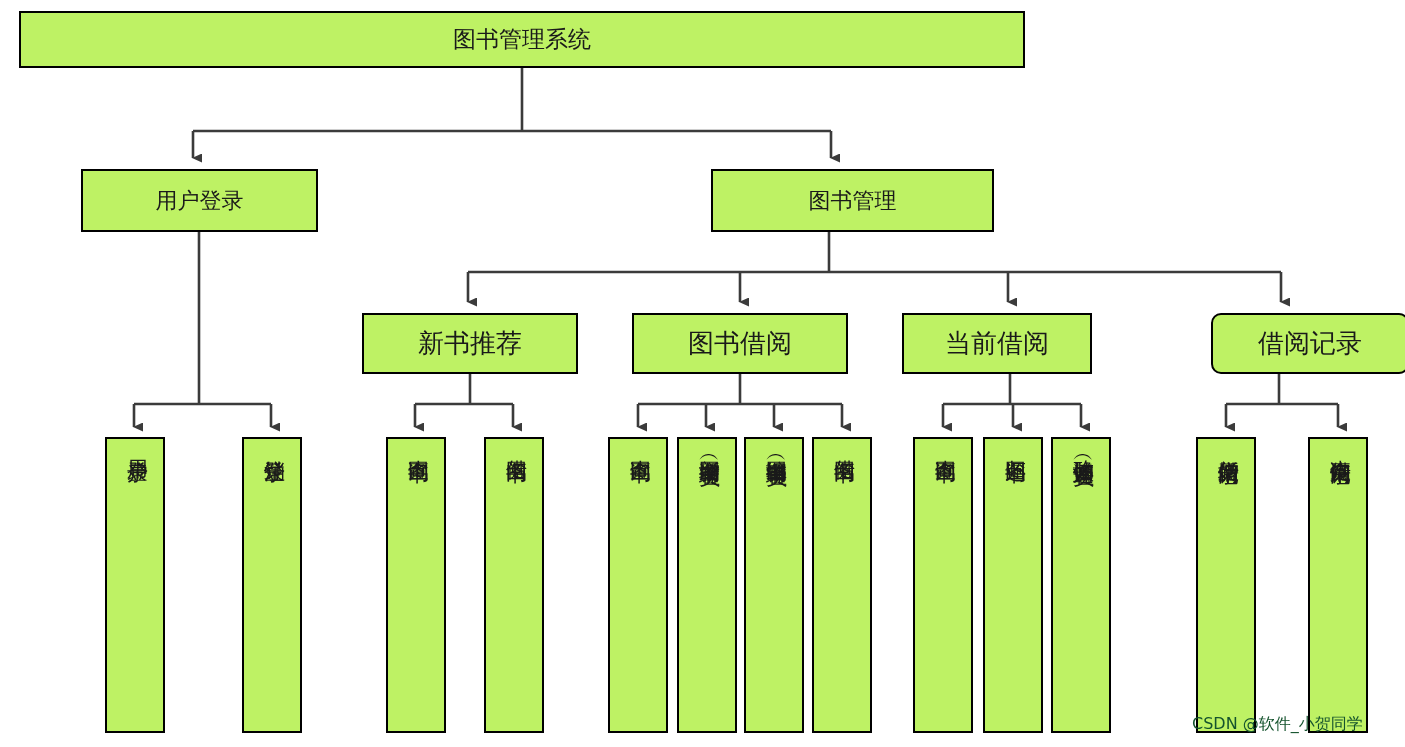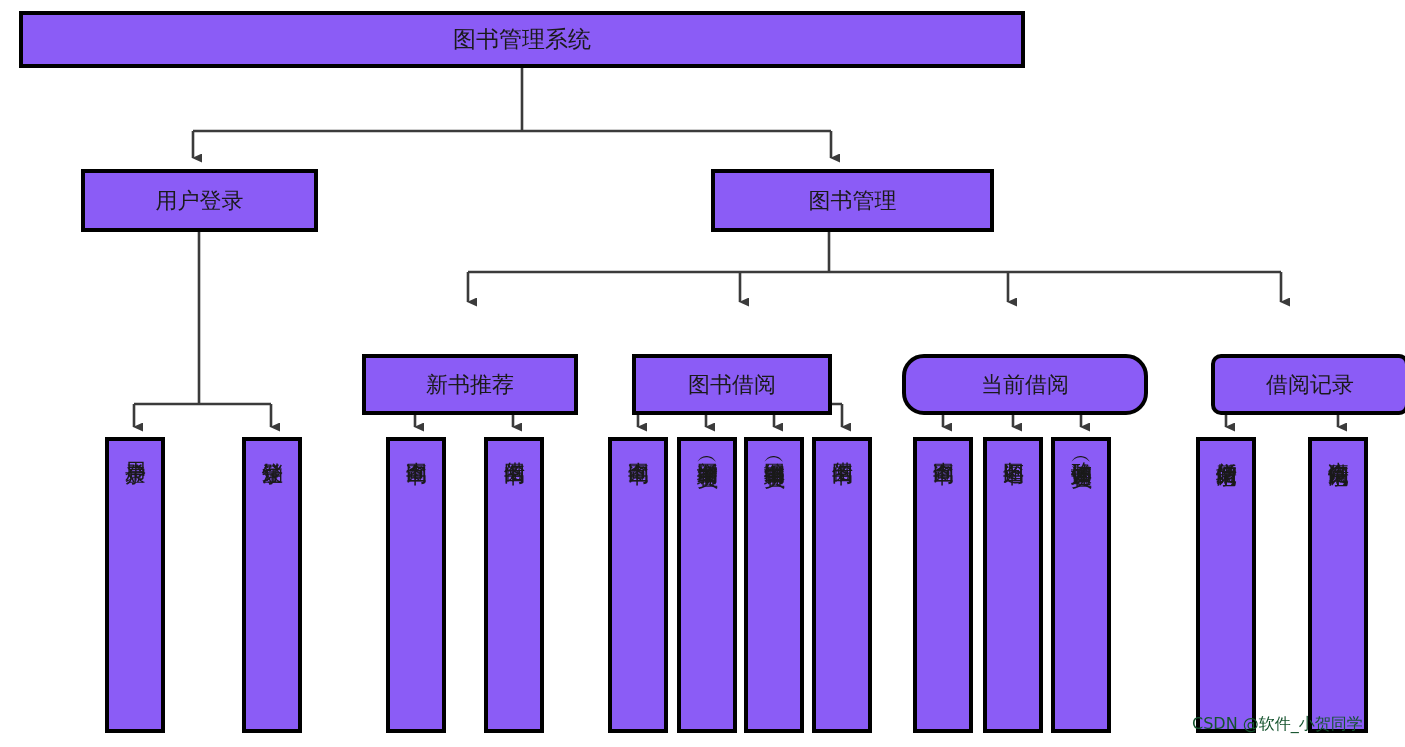--- a/index.html
+++ b/index.html
@@ -6,28 +6,29 @@
   body{
     width:1405px;height:747px;
     background:#ffffff;
     font-family:"DejaVu Sans","Liberation Sans",sans-serif;
     position:relative;overflow:hidden;
   }
   #diagram{position:absolute;left:0;top:0;width:1405px;height:747px;}
   .node{
     position:absolute;
     box-sizing:border-box;
-    background:#8b5cf6;
-    border:4px solid #000000;
+    background:#bef264;
+    border:2px solid #000000;
     display:flex;align-items:center;justify-content:center;
     color:#1a1a1a;
+    font-family:Liberation Mono, monospace;
   }
   .node.lvl1{font-size:23px;}
   .node.lvl2{font-size:22px;}
-  .node.lvl3{font-size:22px;margin-top:41px;}
+  .node.lvl3{font-size:26px;}
   .node.leaf{
     font-size:21px;
     line-height:1.18;
     align-items:flex-start;
     justify-content:center;
     padding-top:4px;
   }
   .vtext{
     writing-mode:vertical-rl;
     text-orientation:upright;
@@ -107,24 +108,24 @@
   <div class="node lvl2" style="left:81px;top:169px;width:237px;height:63px;">
     <span>用户登录</span>
   </div>
   <div class="node lvl2" style="left:711px;top:169px;width:283px;height:63px;">
     <span>图书管理</span>
   </div>
 
   <div class="node lvl3" style="left:362px;top:313px;width:216px;height:61px;">
     <span>新书推荐</span>
   </div>
-  <div class="node lvl3" style="left:632px;top:313px;width:200px;height:61px;">
+  <div class="node lvl3" style="left:632px;top:313px;width:216px;height:61px;">
     <span>图书借阅</span>
   </div>
-  <div class="node lvl3" style="left:902px;top:313px;width:246px;height:61px;border-radius:22px;">
+  <div class="node lvl3" style="left:902px;top:313px;width:190px;height:61px;">
     <span>当前借阅</span>
   </div>
   <div class="node lvl3" style="left:1211px;top:313px;width:198px;height:61px;border-radius:10px;">
     <span>借阅记录</span>
   </div>
 
   <div class="node leaf" style="left:105px;top:437px;width:60px;height:296px;">
     <span class="vtext">用户登录</span>
   </div>
   <div class="node leaf" style="left:242px;top:437px;width:60px;height:296px;">

